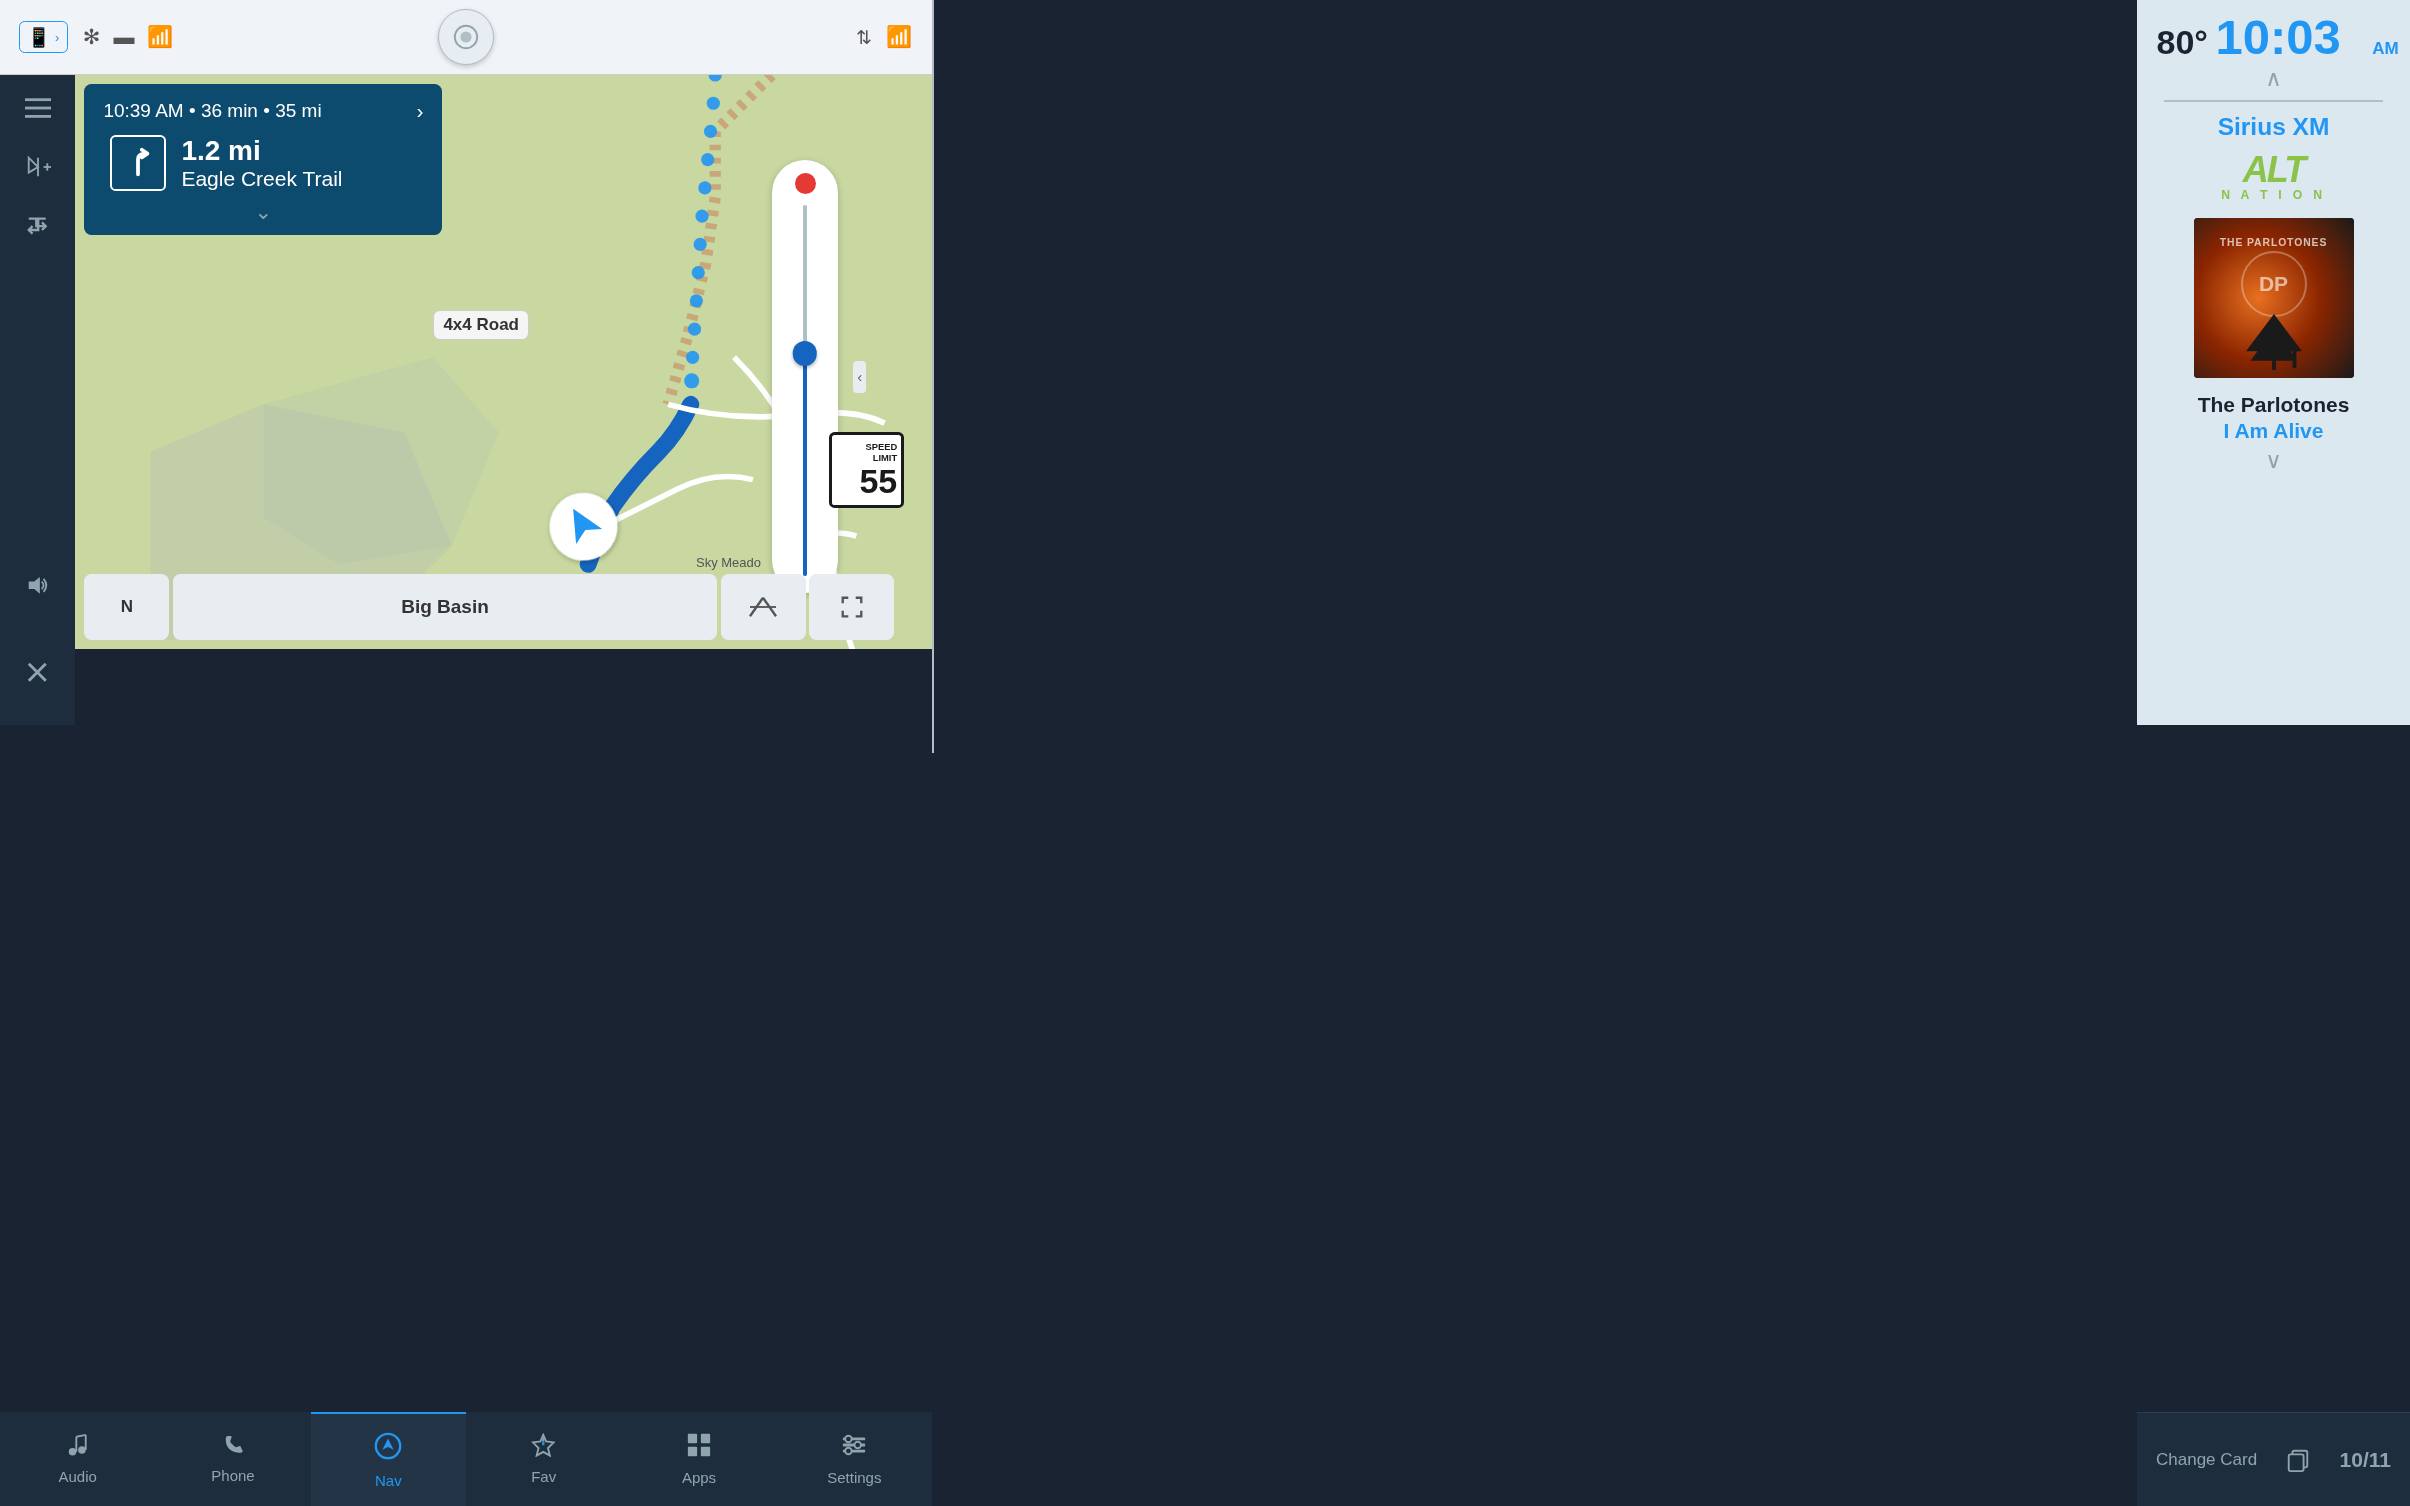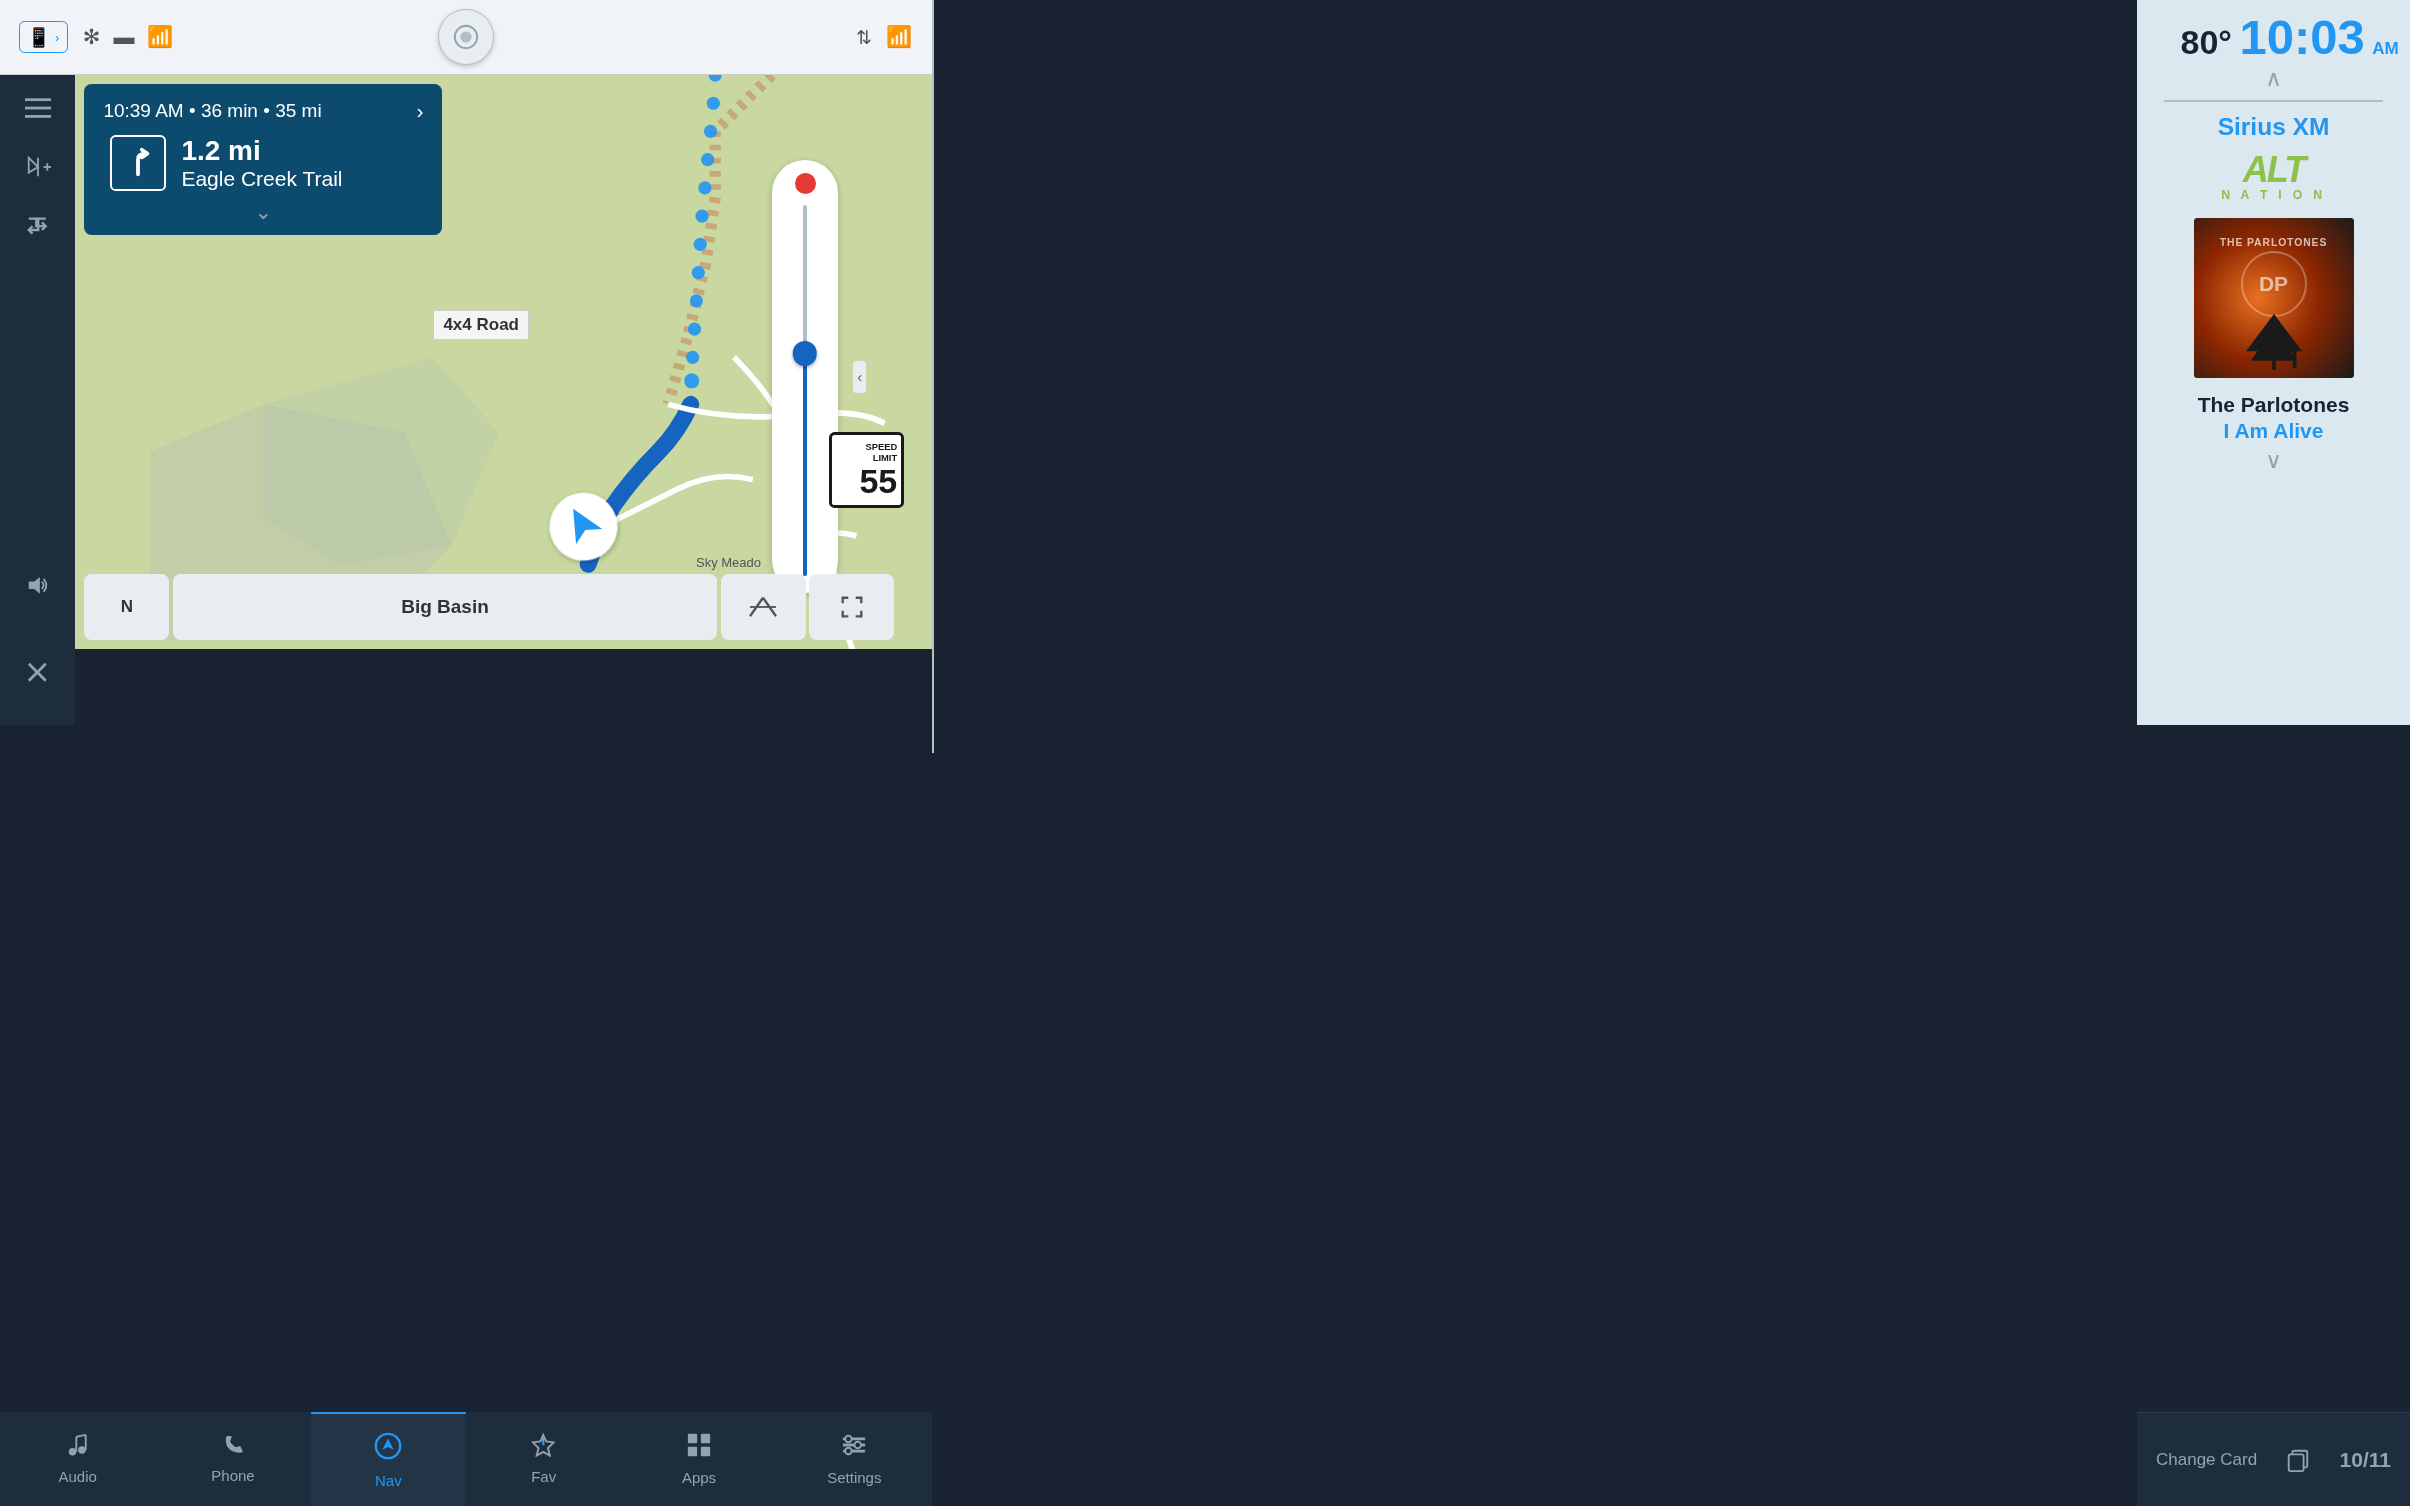--- a/index.html
+++ b/index.html
@@ -84,20 +84,21 @@
     }
     .time-display {
       font-size: 49px;
       font-weight: bold;
       color: #2196F3;
     }
     .am-pm {
       font-size: 17px;
       color: #2196F3;
       font-weight: bold;
+      margin-left: 24px;
     }
     .sirius-xm-label {
       font-size: 24.5px;
       font-weight: bold;
       color: #2196F3;
       margin: 7.5px 0 3.8px;
     }
     .alt-nation-logo {
       width: 151px;
       height: 56px;
@@ -382,21 +383,21 @@
       position: absolute;
       font-size: 13px;
       color: #555;
       font-weight: 500;
       z-index: 25;
     }
     .road-label-box {
       position: absolute;
       background: #f5f5f5;
       border: 0.9px solid #ccc;
-      border-radius: 2px;
+      border-radius: 7px;
       padding: 3.8px 9.4px;
       font-size: 17px;
       color: #333;
       font-weight: bold;
       z-index: 25;
     }
 
     
     #map-bottom-controls {
       position: absolute;

